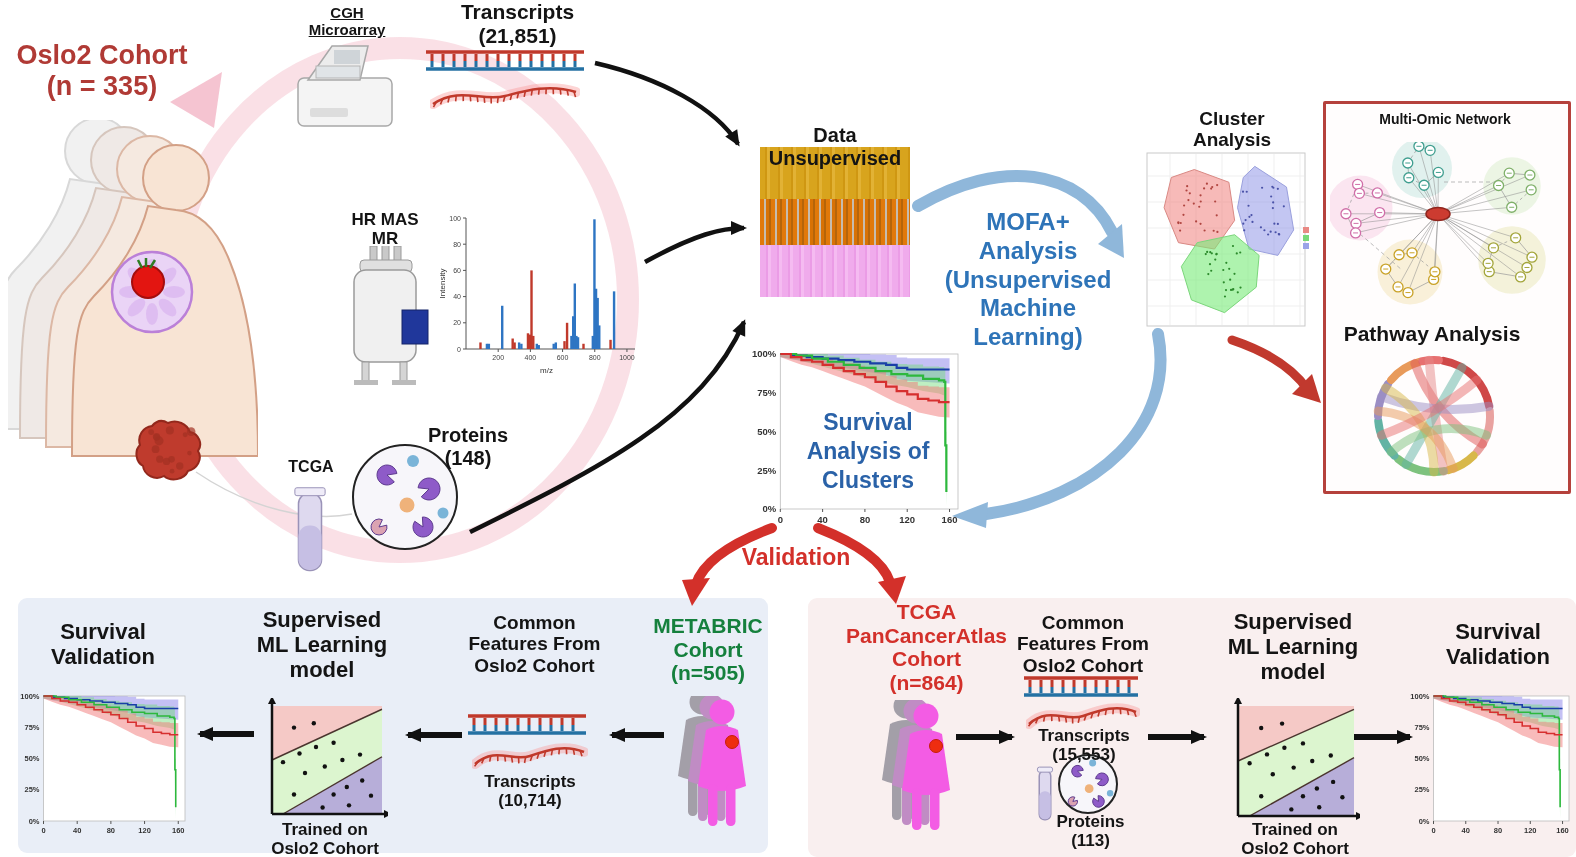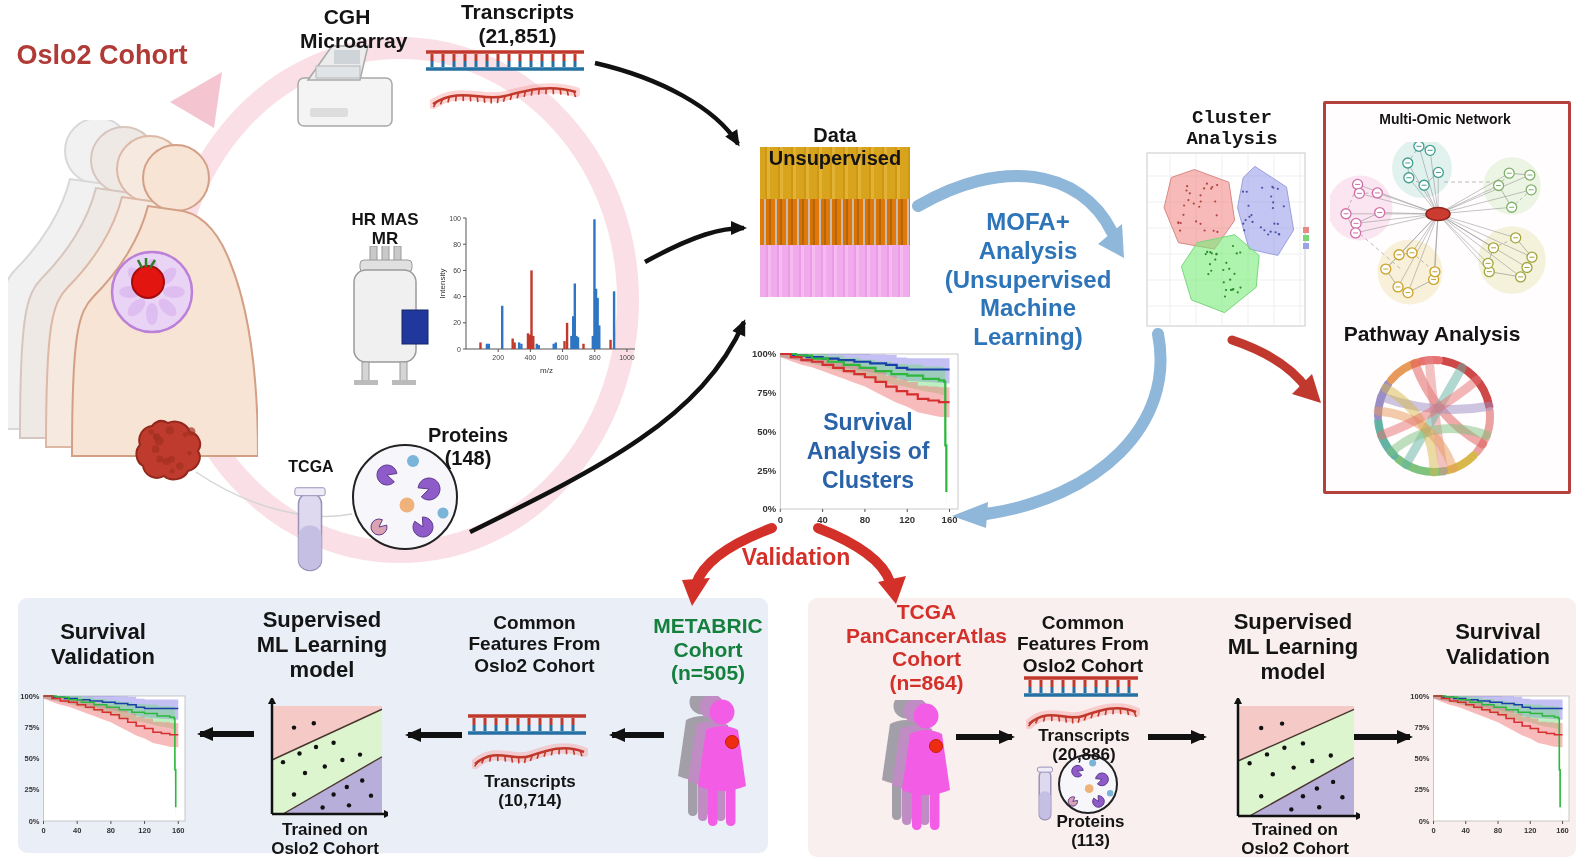--- a/index.html
+++ b/index.html
@@ -829,23 +829,24 @@
         <path d="M25.5,6 L37.598214285714285,6 L37.598214285714285,6 L49.69642857142857,6 L49.69642857142857,6 L61.794642857142854,6 L61.794642857142854,7.2890625 L73.89285714285714,7.2890625 L73.89285714285714,8.96875 L85.99107142857143,8.96875 L85.99107142857143,10.6484375 L98.08928571428571,10.6484375 L98.08928571428571,12.328125 L110.1875,12.328125 L110.1875,14.0078125 L122.28571428571429,14.0078125 L122.28571428571429,14.4375 L134.38392857142856,14.4375 L134.38392857142856,16.1171875 L146.48214285714286,16.1171875 L146.48214285714286,16.546875 L150.51488095238096,16.546875 L150.51488095238096,17.5234375 L151.32142857142856,17.5234375 L151.32142857142856,68.71875 L152.1279761904762,68.71875 L152.1279761904762,106.1640625 L152.1279761904762,128.3359375 L151.32142857142856,90.78125 L150.51488095238096,39.4765625 L146.48214285714286,37.953125 L134.38392857142856,35.8828125 L122.28571428571429,32.5625 L110.1875,30.4921875 L98.08928571428571,27.171875 L85.99107142857143,23.8515625 L73.89285714285714,20.53125 L61.794642857142854,17.2109375 L49.69642857142857,13.890625 L37.598214285714285,10.5703125 L25.5,8.5 Z" fill="rgba(110,220,120,0.45)" stroke="none"></path>
         <path d="M25.5,6 L33.56547619047619,6 L33.56547619047619,6 L41.63095238095238,6 L41.63095238095238,7.25 L49.69642857142857,7.25 L49.69642857142857,7.875 L57.76190476190476,7.875 L57.76190476190476,9.75 L65.82738095238095,9.75 L65.82738095238095,11.625 L73.89285714285714,11.625 L73.89285714285714,13.5 L81.95833333333334,13.5 L81.95833333333334,15.375 L90.02380952380952,15.375 L90.02380952380952,17.25 L98.08928571428571,17.25 L98.08928571428571,20.375 L106.1547619047619,20.375 L106.1547619047619,23.5 L114.2202380952381,23.5 L114.2202380952381,26.625 L122.28571428571429,26.625 L122.28571428571429,28.5 L130.35119047619048,28.5 L130.35119047619048,31.625 L138.41666666666669,31.625 L138.41666666666669,32.25 L146.48214285714286,32.25 L146.48214285714286,32.875 L154.54761904761904,32.875 L154.54761904761904,32.25 L154.54761904761904,57.25 L146.48214285714286,56.625 L138.41666666666669,54.75 L130.35119047619048,52.875 L122.28571428571429,48.5 L114.2202380952381,45.375 L106.1547619047619,41 L98.08928571428571,36.625 L90.02380952380952,32.25 L81.95833333333334,29.125 L73.89285714285714,26 L65.82738095238095,22.875 L57.76190476190476,19.75 L49.69642857142857,16.625 L41.63095238095238,14.75 L33.56547619047619,11.625 L25.5,8.5 Z" fill="rgba(242,120,120,0.5)" stroke="none"></path>
         <path d="M25.5,6 L35.17857142857143,6 L35.17857142857143,7.25 L45.663690476190474,7.25 L45.663690476190474,8.5 L57.76190476190476,8.5 L57.76190476190476,9.75 L69.86011904761905,9.75 L69.86011904761905,11 L81.95833333333334,11 L81.95833333333334,12.25 L94.05654761904762,12.25 L94.05654761904762,13.5 L106.1547619047619,13.5 L106.1547619047619,14.75 L114.2202380952381,14.75 L114.2202380952381,17.25 L122.28571428571429,17.25 L122.28571428571429,18.5 L154.54761904761904,18.5 L154.54761904761904,18.5" fill="none" stroke="#1a3fa8" stroke-width="1.6"></path>
         <path d="M25.5,6 L37.598214285714285,6 L37.598214285714285,7.25 L49.69642857142857,7.25 L49.69642857142857,9.75 L61.794642857142854,9.75 L61.794642857142854,12.25 L73.89285714285714,12.25 L73.89285714285714,14.75 L85.99107142857143,14.75 L85.99107142857143,17.25 L98.08928571428571,17.25 L98.08928571428571,19.75 L110.1875,19.75 L110.1875,22.25 L122.28571428571429,22.25 L122.28571428571429,23.5 L134.38392857142856,23.5 L134.38392857142856,26 L146.48214285714286,26 L146.48214285714286,27.25 L150.51488095238096,27.25 L150.51488095238096,28.5 L151.32142857142856,28.5 L151.32142857142856,79.75 L152.1279761904762,79.75 L152.1279761904762,117.25" fill="none" stroke="#2db83d" stroke-width="1.6"></path>
         <path d="M25.5,6 L33.56547619047619,6 L33.56547619047619,8.5 L41.63095238095238,8.5 L41.63095238095238,11 L49.69642857142857,11 L49.69642857142857,12.25 L57.76190476190476,12.25 L57.76190476190476,14.75 L65.82738095238095,14.75 L65.82738095238095,17.25 L73.89285714285714,17.25 L73.89285714285714,19.75 L81.95833333333334,19.75 L81.95833333333334,22.25 L90.02380952380952,22.25 L90.02380952380952,24.75 L98.08928571428571,24.75 L98.08928571428571,28.5 L106.1547619047619,28.5 L106.1547619047619,32.25 L114.2202380952381,32.25 L114.2202380952381,36 L122.28571428571429,36 L122.28571428571429,38.5 L130.35119047619048,38.5 L130.35119047619048,42.25 L138.41666666666669,42.25 L138.41666666666669,43.5 L146.48214285714286,43.5 L146.48214285714286,44.75 L154.54761904761904,44.75 L154.54761904761904,44.75" fill="none" stroke="#d62f2f" stroke-width="1.6"></path>
       </svg>
     </div>
 
   <div class="t" style="left:12px;top:40px;width:180px;font-size:27px;color:#b03a35;">
     <div>Oslo2 Cohort</div>
-  </div>
-
-  <div class="t" style="left:300px;top:5px;width:94px;font-size:21px;">
+    <div>(n = 335)</div>
+  </div>
+
+  <div class="t" style="left:300px;top:5px;width:94px;font-size:15px;text-decoration:underline;">
     <div>CGH</div>
     <div>Microarray</div>
   </div>
 
   <div class="t" style="left:440px;top:0px;width:155px;font-size:21px;">
     <div>Transcripts</div>
     <div>(21,851)</div>
   </div>
 
   <div class="t" style="left:345px;top:210px;width:80px;font-size:17px;">
@@ -868,21 +869,21 @@
   </div>
 
   <div class="t" style="left:940px;top:208px;width:176px;font-size:24px;color:#2e74b8;line-height:1.2;">
     <div>MOFA+</div>
     <div>Analysis</div>
     <div>(Unsupervised</div>
     <div>Machine</div>
     <div>Learning)</div>
   </div>
 
-  <div class="t" style="left:1172px;top:108px;width:120px;font-size:19px;font-family:Liberation Mono, monospace;">
+  <div class="t" style="left:1172px;top:108px;width:120px;font-size:19px;">
     <div>Cluster</div>
     <div>Analysis</div>
   </div>
 
   <div class="t" style="left:1332px;top:112px;width:226px;font-size:14px;text-align:center;">
     <div>Multi-Omic Network</div>
   </div>
 
   <div class="t" style="left:1327px;top:322px;width:210px;font-size:21px;">
     <div>Pathway Analysis</div>
@@ -932,21 +933,21 @@
     <div>Cohort</div>
     <div>(n=864)</div>
   </div>
   <div class="t" style="left:1010px;top:612px;width:146px;font-size:19px;">
     <div>Common</div>
     <div>Features From</div>
     <div>Oslo2 Cohort</div>
   </div>
   <div class="t" style="left:1034px;top:726px;width:100px;font-size:17px;">
     <div>Transcripts</div>
-    <div>(20,886)</div>
+    <div>(15,553)</div>
   </div>
   <div class="t" style="left:1048px;top:812px;width:85px;font-size:17px;">
     <div>Proteins</div>
     <div>(113)</div>
   </div>
   <div class="t" style="left:1223px;top:610px;width:140px;font-size:22px;">
     <div>Supervised</div>
     <div>ML Learning</div>
     <div>model</div>
   </div>

